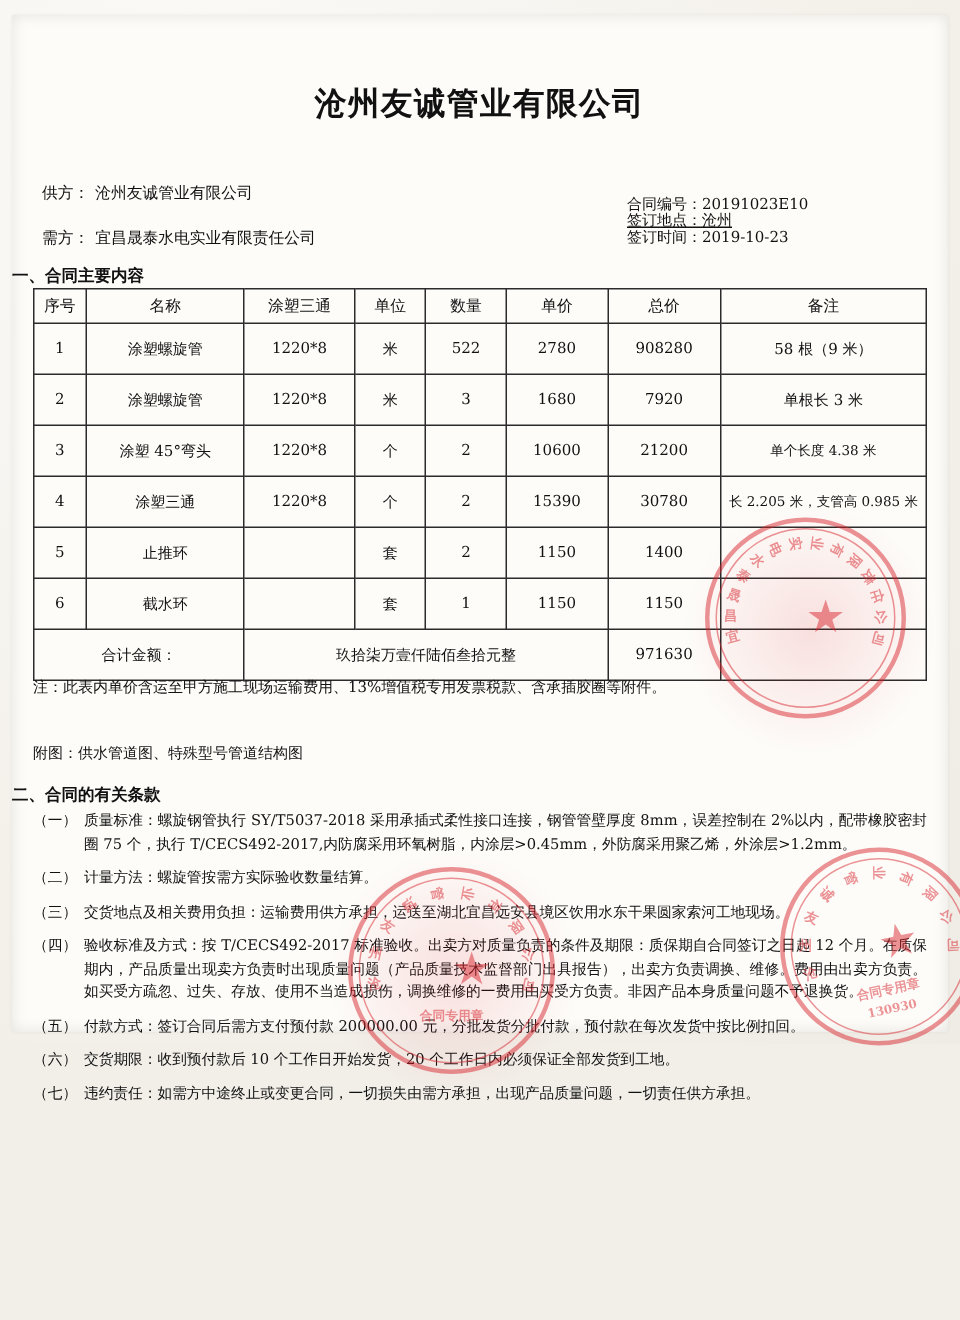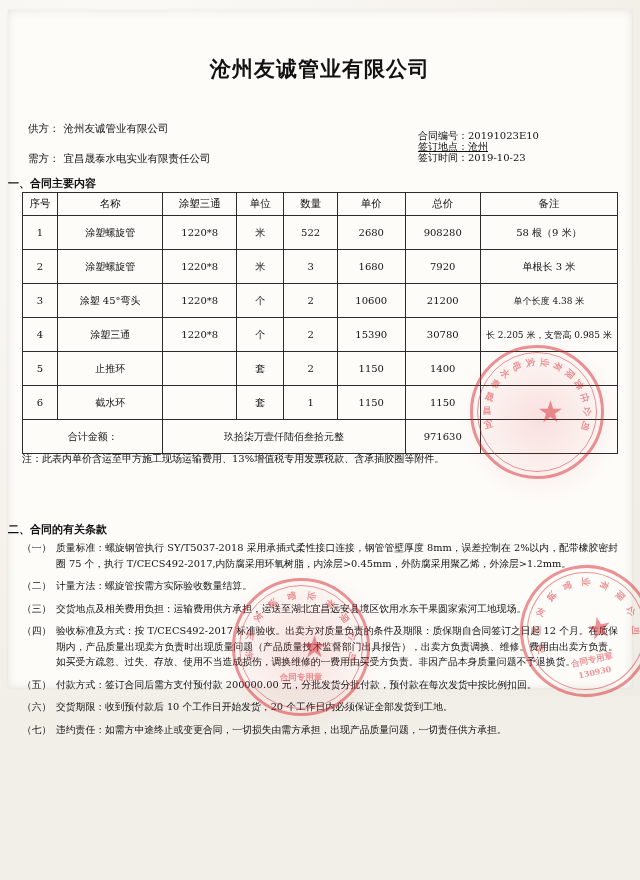--- a/index.html
+++ b/index.html
@@ -203,21 +203,21 @@
           <td class="col-remark">备注</td>
         </tr>
       </thead>
       <tbody>
         <tr>
           <td>1</td>
           <td>涂塑螺旋管</td>
           <td>1220*8</td>
           <td>米</td>
           <td>522</td>
-          <td>2680</td>
+          <td>2780</td>
           <td>908280</td>
           <td>58 根（9 米）</td>
         </tr>
         <tr>
           <td>2</td>
           <td>涂塑螺旋管</td>
           <td>1220*8</td>
           <td>米</td>
           <td>3</td>
           <td>1680</td>
@@ -267,20 +267,21 @@
         <tr class="total-row">
           <td colspan="2" class="total-label">合计金额：</td>
           <td colspan="4" class="total-amount">玖拾柒万壹仟陆佰叁拾元整</td>
           <td>971630</td>
           <td></td>
         </tr>
       </tbody>
     </table>
 
     <div class="note">注：此表内单价含运至甲方施工现场运输费用、13%增值税专用发票税款、含承插胶圈等附件。</div>
+    <div class="attach">附图：供水管道图、特殊型号管道结构图</div>
 
     <div class="sec-head s2">二、合同的有关条款</div>
 
     <div class="clauses">
       <div class="clause">
         <div class="num">（一）</div>
         <div class="body">质量标准：螺旋钢管执行 SY/T5037-2018 采用承插式柔性接口连接，钢管管壁厚度 8mm，误差控制在 2%以内，配带橡胶密封圈 75 个，执行 T/CECS492-2017,内防腐采用环氧树脂，内涂层&gt;0.45mm，外防腐采用聚乙烯，外涂层&gt;1.2mm。</div>
       </div>
       <div class="clause">
         <div class="num">（二）</div>

